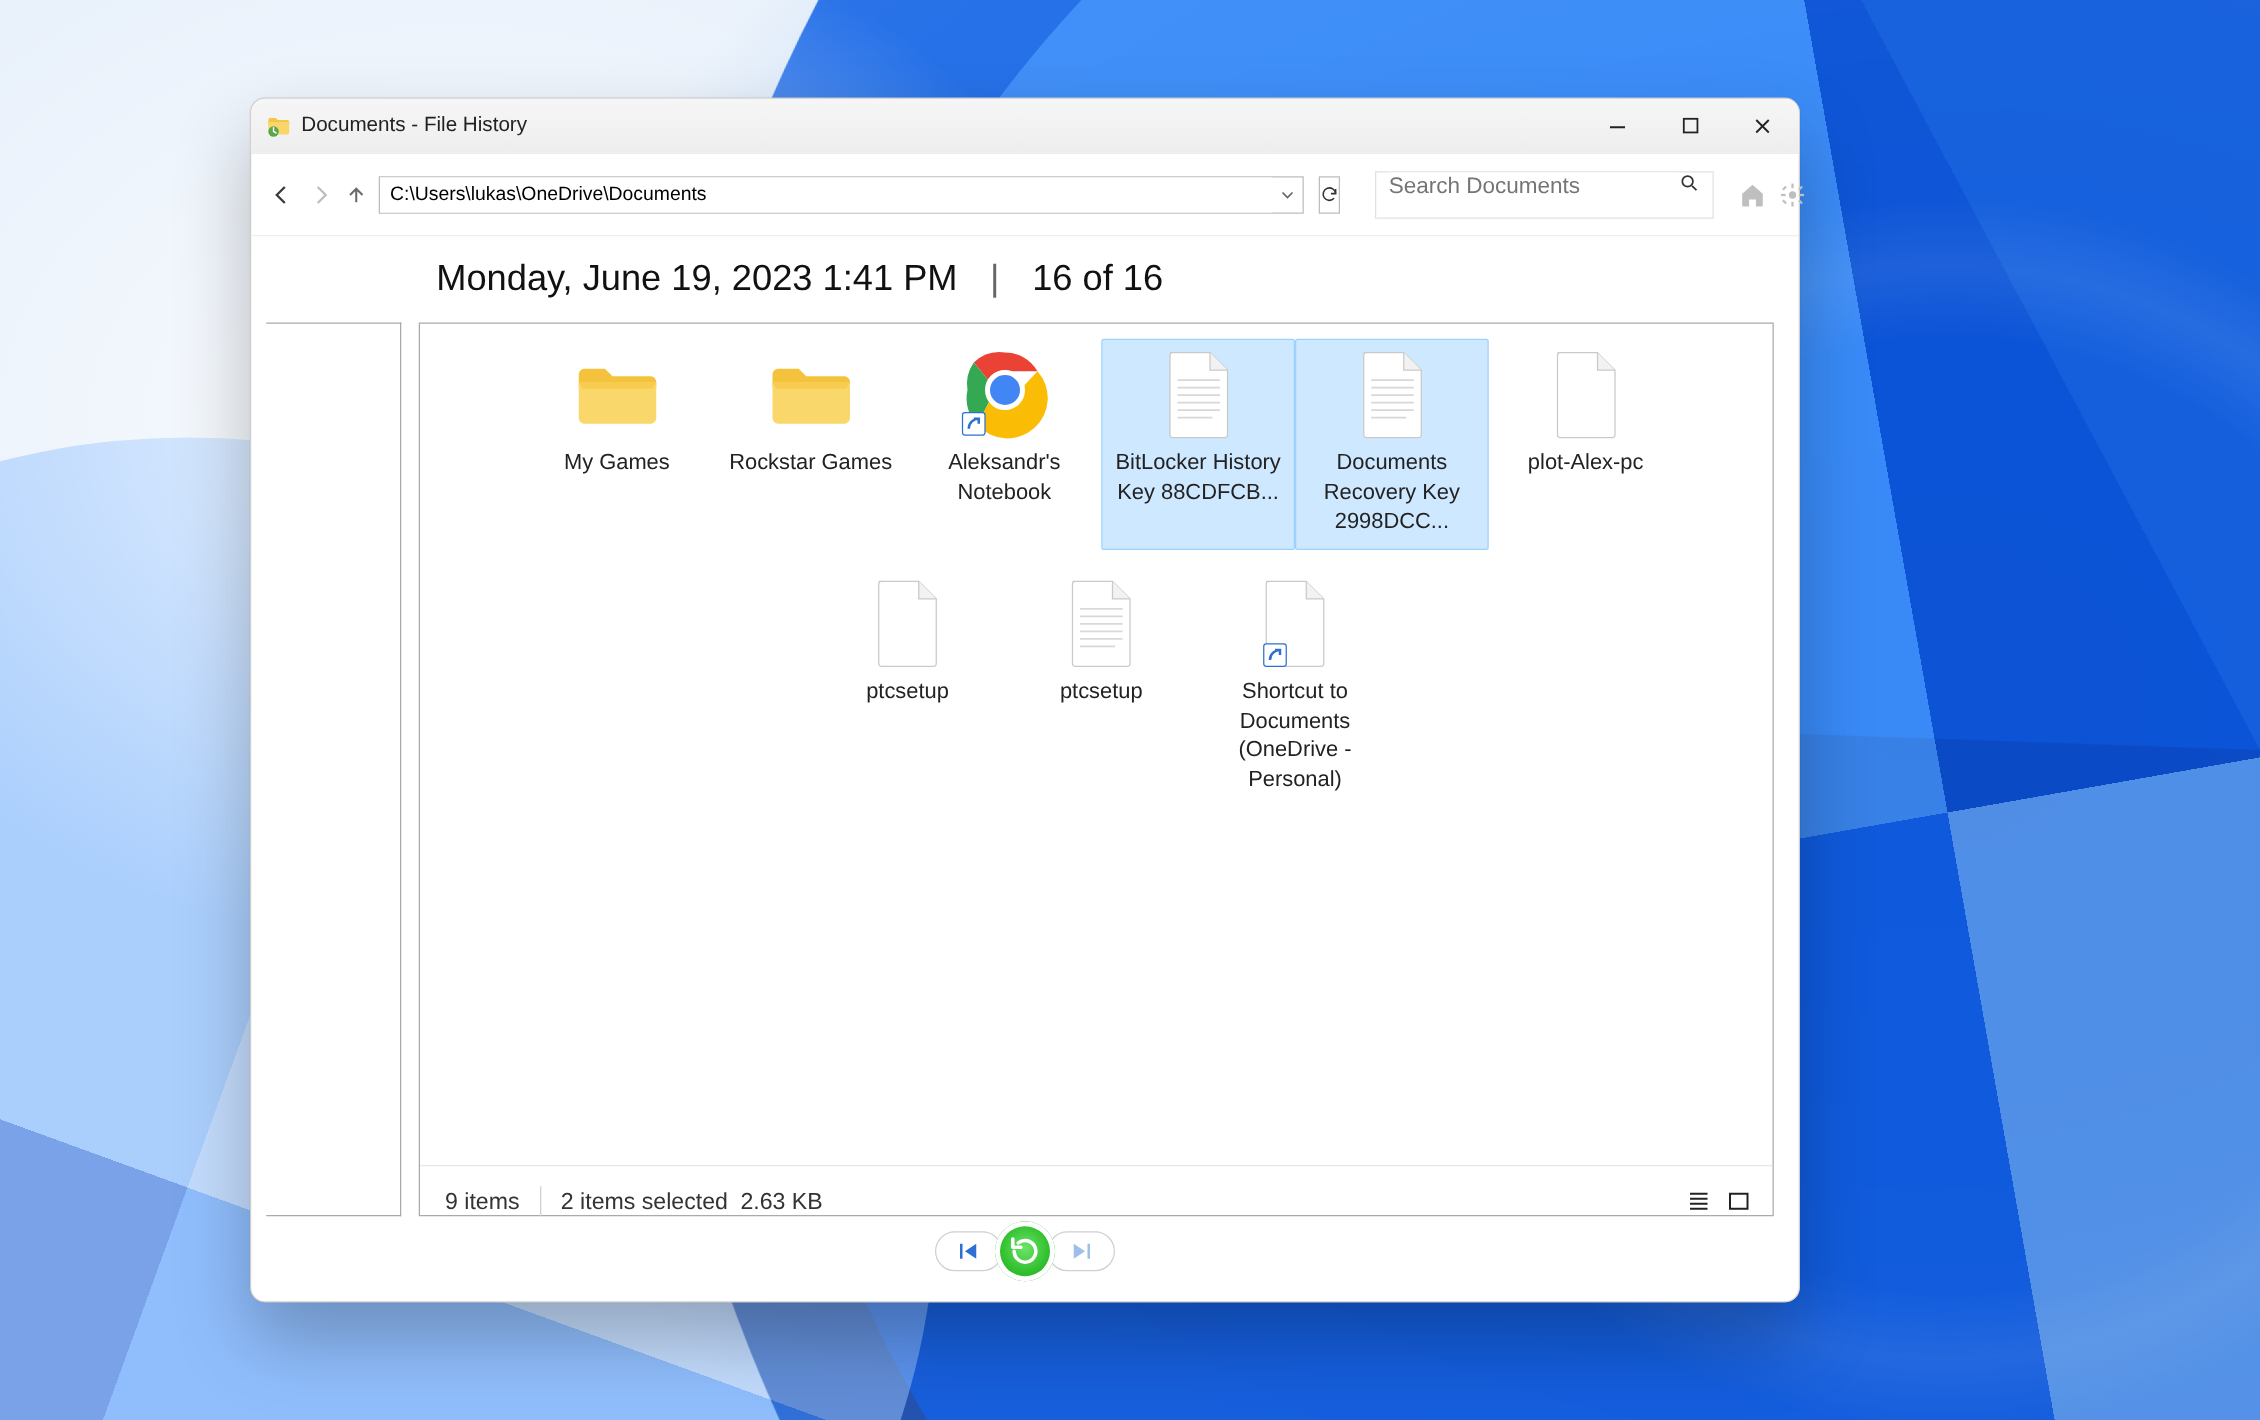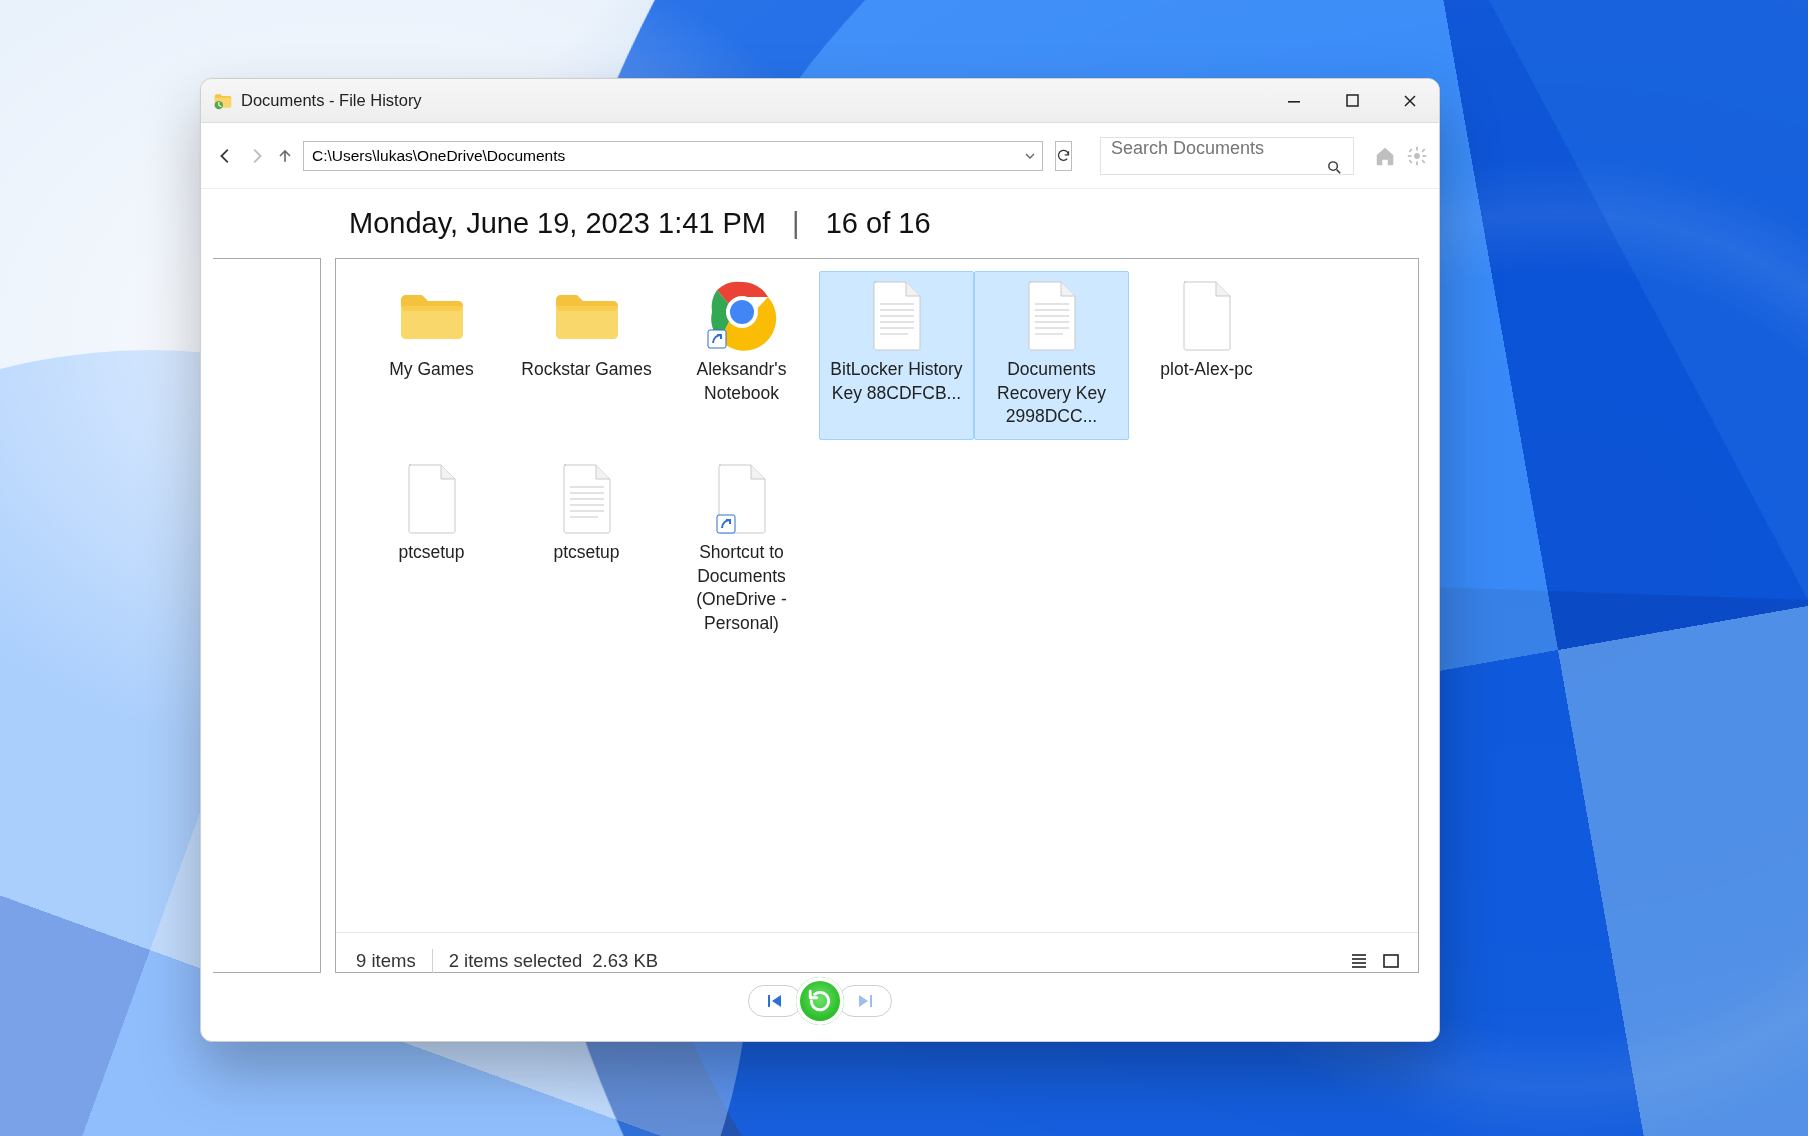--- a/index.html
+++ b/index.html
@@ -76,34 +76,34 @@
     flex:0 0 auto; width:740px; height:30px;
     display:flex; align-items:center;
     border:1px solid #bdbdbd;
   }
   .addr input { flex:1; height:100%; border:none; outline:none; font-size:15.5px; padding:0 8px; background:#fff; }
   .addr .caret { width:24px; height:100%; display:flex; align-items:center; justify-content:center; color:#666; border-left:0; }
   .refresh { width:28px; height:30px; margin-left:4px; display:flex; align-items:center; justify-content:center; border:1px solid #bdbdbd; }
 
   .search {
     margin-left:20px; width:400px; height:38px; border:1px solid #e2e2e2;
-    display:flex; align-items:flex-end; padding:0 10px;flex-direction:column;
+    display:flex; align-items:flex-start; padding:0 10px;
   }
   .search input { flex:1; border:none; outline:none; font-size:18px; color:#666; }
   .home-gear { display:flex; align-items:center; gap:6px; margin-left:10px; color:#b0b0b0; }
   .home-gear .hg { width:26px; height:26px; display:flex; align-items:center; justify-content:center; }
 
   .datebar { padding:18px 30px 8px 148px; font-size:29px; color:#111; border-bottom:0; }
   .datebar .sep { margin:0 18px; color:#666; }
 
   .body { flex:1; display:flex; padding:10px 20px 10px 12px; gap:14px; }
   .left-strip { width:108px; border-right:1px solid #aaa; background:#fff; border-top:1px solid #aaa; border-bottom:1px solid #aaa; }
 
   .content { flex:1; display:flex; flex-direction:column; border:1px solid #aaa; }
-  .items { flex:1; padding:12px 10px 10px 18px; display:flex; flex-wrap:wrap; align-content:flex-start; gap:0 0; column-gap:0; row-gap:14px; }
+  .items { flex:1; padding:12px 10px 10px 18px; display:flex; flex-wrap:wrap; align-content:flex-start; gap:0 0; column-gap:0; row-gap:14px;justify-content:center; }
 
   .item { width:155px; display:flex; flex-direction:column; align-items:center; gap:6px; padding:8px 4px 10px; border:1px solid transparent; border-radius:2px; }
   .item.selected { background:#cde8ff; border-color:#9fd1ff; }
   .item .thumb { width:88px; height:72px; display:flex; align-items:center; justify-content:center; }
   .item .label { text-align:center; font-size:17.5px; line-height:1.35; color:#222; max-width:150px; }
 
   .statusbar { height:40px; display:flex; align-items:center; padding:16px 14px 0 20px; font-size:18.5px; color:#333; border-top:1px solid #e8e8e8; }
   .statusbar .divider { width:1px; height:24px; background:#d0d0d0; margin:0 16px; }
   .view-toggles { margin-left:auto; display:flex; gap:6px; }
   .vt { width:26px; height:24px; display:flex; align-items:center; justify-content:center; border:1px solid transparent; }

